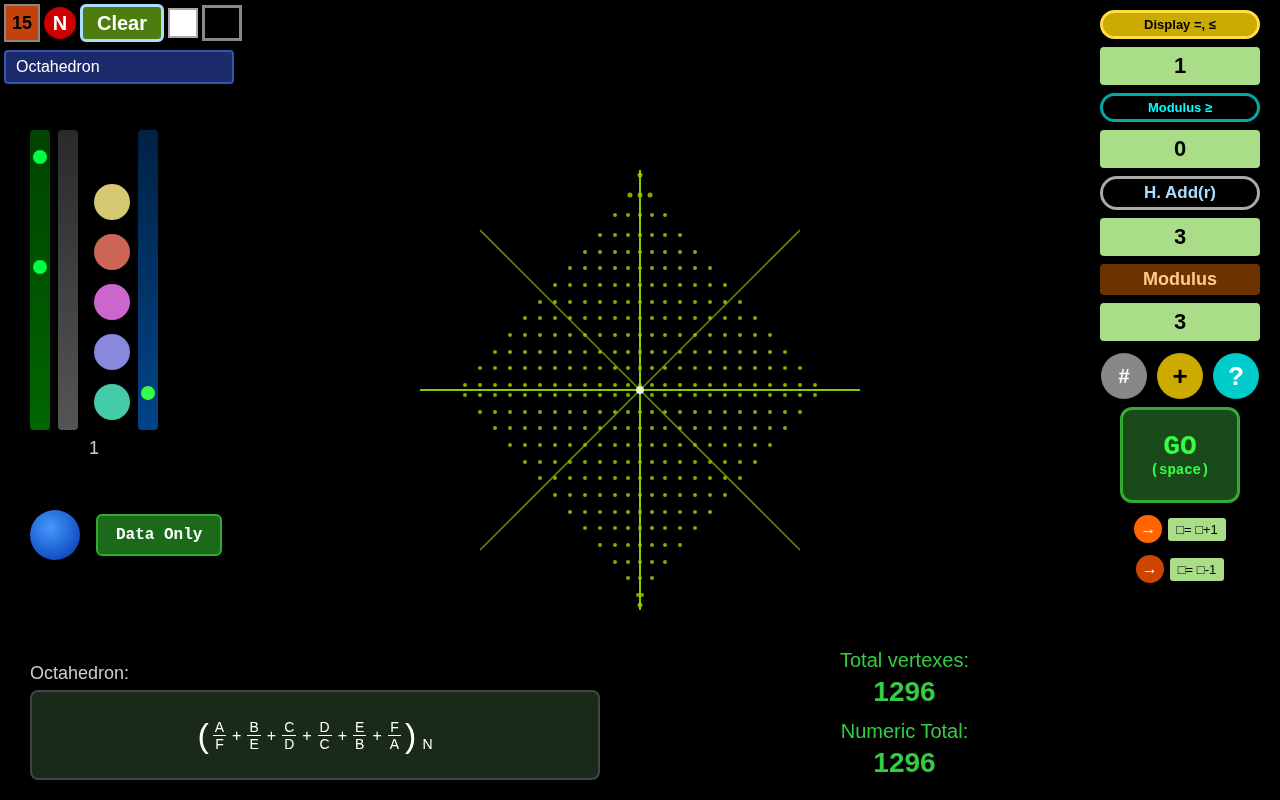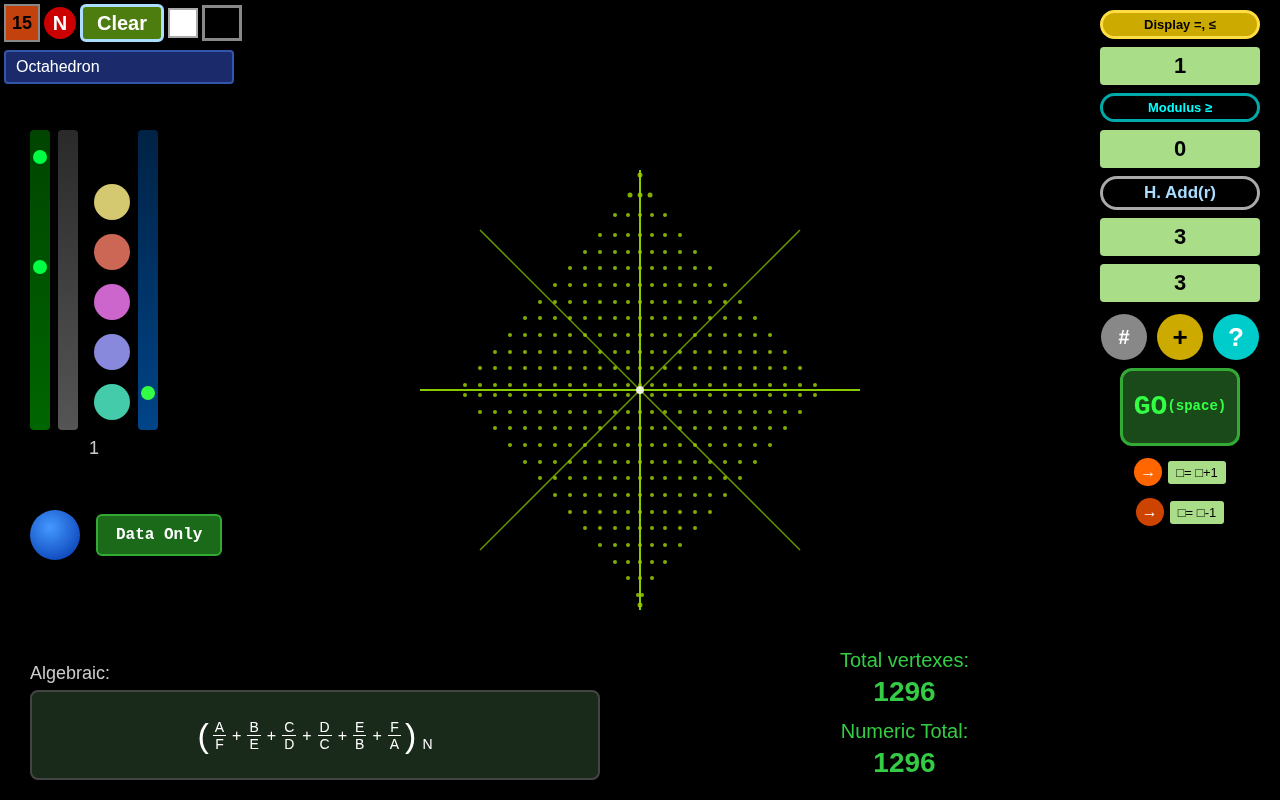--- a/index.html
+++ b/index.html
@@ -357,23 +357,23 @@
 
     .go-btn {
       background: #1a4a1a;
       color: #33ff44;
       font-size: 28px;
       font-weight: bold;
       font-family: 'Courier New', monospace;
       border: 3px solid #33aa33;
       border-radius: 12px;
       width: 120px;
-      height: 78px;
-      display: flex;
-      flex-direction: row;
+      height: 96px;
+      display: flex;
+      flex-direction: column;
       align-items: center;
       justify-content: center;
       cursor: pointer;
       line-height: 1.1;
     }
     .go-sub { font-size: 14px; }
 
     .increment-row {
       display: flex;
       align-items: center;
@@ -446,21 +446,21 @@
   </div>
   <div class="slider-number">1</div>
 </div>
 
 <div class="bottom-left-controls">
   <div class="blue-circle"></div>
   <button class="data-only-btn">Data Only</button>
 </div>
 
 <div class="algebraic-section">
-  <div class="algebraic-label">Algebraic:</div>
+  <div class="algebraic-label">Octahedron:</div>
   <div class="algebraic-box">
     <div class="formula">
       <span class="paren">(</span>
       <div class="frac-group">
         <div class="frac">
           <span class="frac-num">A</span>
           <span class="frac-den">F</span>
         </div>
         <span class="plus">+</span>
         <div class="frac">
@@ -876,20 +876,21 @@
 
   <button class="display-btn">Display =, ≤</button>
   <div class="value-box">1</div>
 
   <button class="display-btn dark-cyan">Modulus ≥</button>
   <div class="value-box">0</div>
 
   <button class="hadd-btn">H. Add(r)</button>
   <div class="value-box">3</div>
 
+  <div class="modulus-label">Modulus</div>
   <div class="value-box">3</div>
 
   <div class="icon-row">
     <div class="hash-icon">#</div>
     <div class="circle-icon plus-icon">+</div>
     <div class="circle-icon question-icon">?</div>
   </div>
 
   <div class="go-btn">
     <span>GO</span>

